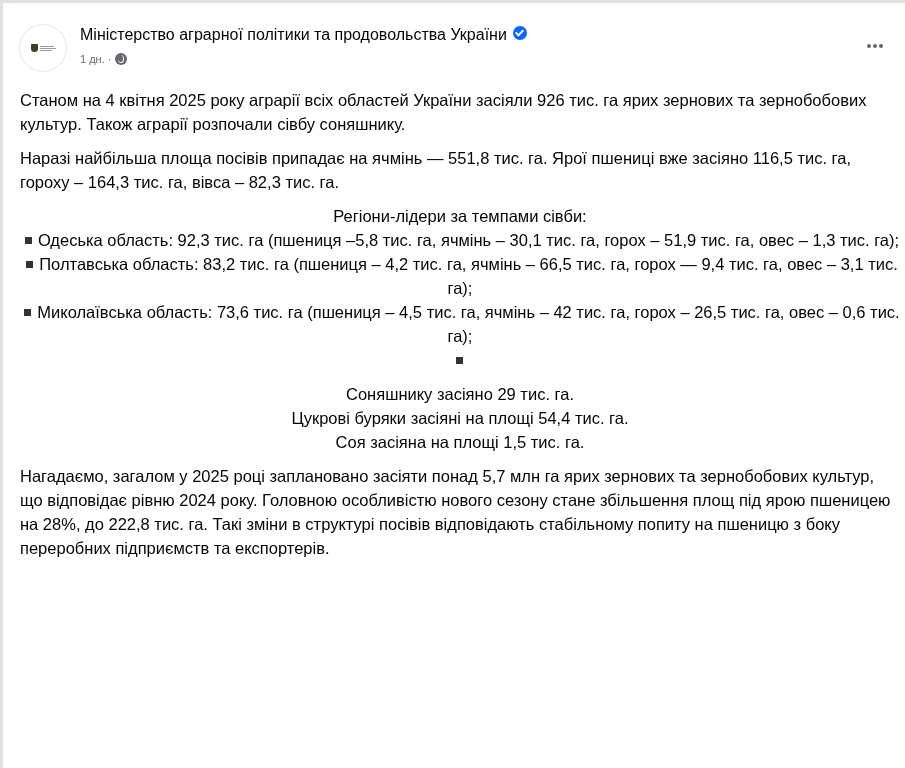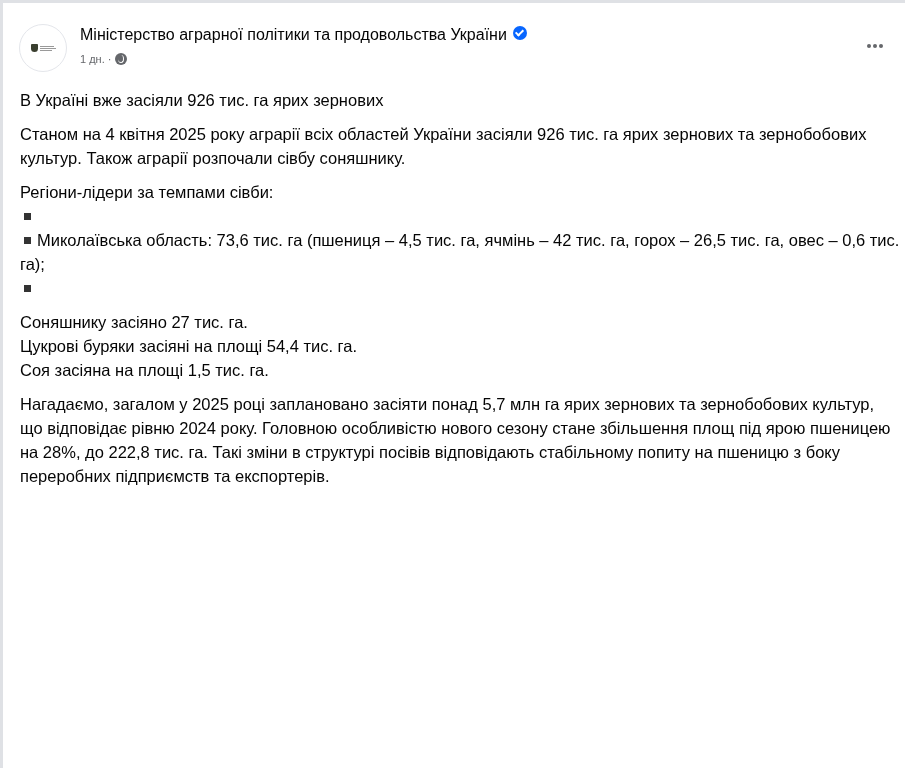--- a/index.html
+++ b/index.html
@@ -55,21 +55,21 @@
   .more {
     position: absolute; left: 842px; top: 16px; width: 30px; height: 20px;
     display: flex; align-items: center; justify-content: center; gap: 2px; cursor: pointer;
   }
   .more span { width: 4px; height: 4px; border-radius: 50%; background: #65676b; display: block; }
   .body-text {
     position: absolute; left: 17px; top: 85px; width: 880px;
     font-size: 16.5px; line-height: 24px; color: #050505;
   }
   .body-text p { margin: 0 0 10px 0; }
-  .body-text .line { display: block; }
+  .body-text .line { display: block; text-align: center; }
   .bullet {
     display: inline-block; width: 7px; height: 7px; background: #333;
     margin: 0 6px 2px 4px; vertical-align: middle;
   }
 </style>
 </head>
 <body>
 
 <div class="frame">
   <div class="header">
@@ -91,28 +91,29 @@
       <span class="globe"></span>
     </div>
     <div class="more">
       <span></span>
       <span></span>
       <span></span>
     </div>
   </div>
 
   <div class="body-text">
-    <p>В Україні вже засіяли 926 тис. га ярих зернових</p>
     <p>Станом на 4 квітня 2025 року аграрії всіх областей України засіяли 926 тис. га ярих зернових та зернобобових культур. Також аграрії розпочали сівбу соняшнику.</p>
+    <p>Наразі найбільша площа посівів припадає на ячмінь —  551,8 тис. га. Ярої пшениці вже засіяно 116,5 тис. га, гороху – 164,3 тис. га, вівса – 82,3 тис. га.</p>
     <p>
       <span class="line">Регіони-лідери за темпами сівби:</span>
-      <span class="line"><span class="bullet"></span></span>
+      <span class="line"><span class="bullet"></span><span>Одеська область: 92,3 тис. га (пшениця –5,8 тис. га, ячмінь – 30,1 тис. га, горох – 51,9 тис. га, овес – 1,3 тис. га);</span></span>
+      <span class="line"><span class="bullet"></span><span>Полтавська область: 83,2 тис. га (пшениця – 4,2 тис. га, ячмінь – 66,5 тис. га, горох — 9,4 тис. га, овес – 3,1 тис. га);</span></span>
       <span class="line"><span class="bullet"></span><span>Миколаївська область: 73,6 тис. га (пшениця – 4,5 тис. га, ячмінь – 42 тис. га, горох – 26,5 тис. га, овес – 0,6 тис. га);</span></span>
       <span class="line"><span class="bullet"></span></span>
     </p>
     <p>
-      <span class="line">Соняшнику засіяно 27 тис. га.</span>
+      <span class="line">Соняшнику засіяно 29 тис. га.</span>
       <span class="line">Цукрові буряки засіяні на площі 54,4 тис. га.</span>
       <span class="line">Соя засіяна на площі 1,5 тис. га.</span>
     </p>
     <p>Нагадаємо, загалом у 2025 році заплановано засіяти понад 5,7 млн га ярих зернових та зернобобових культур, що відповідає рівню 2024 року. Головною особливістю нового сезону стане збільшення площ під ярою пшеницею на 28%, до 222,8 тис. га. Такі зміни в структурі посівів відповідають стабільному попиту на пшеницю з боку переробних підприємств та експортерів.</p>
   </div>
 </div>
 
 </body></html>

